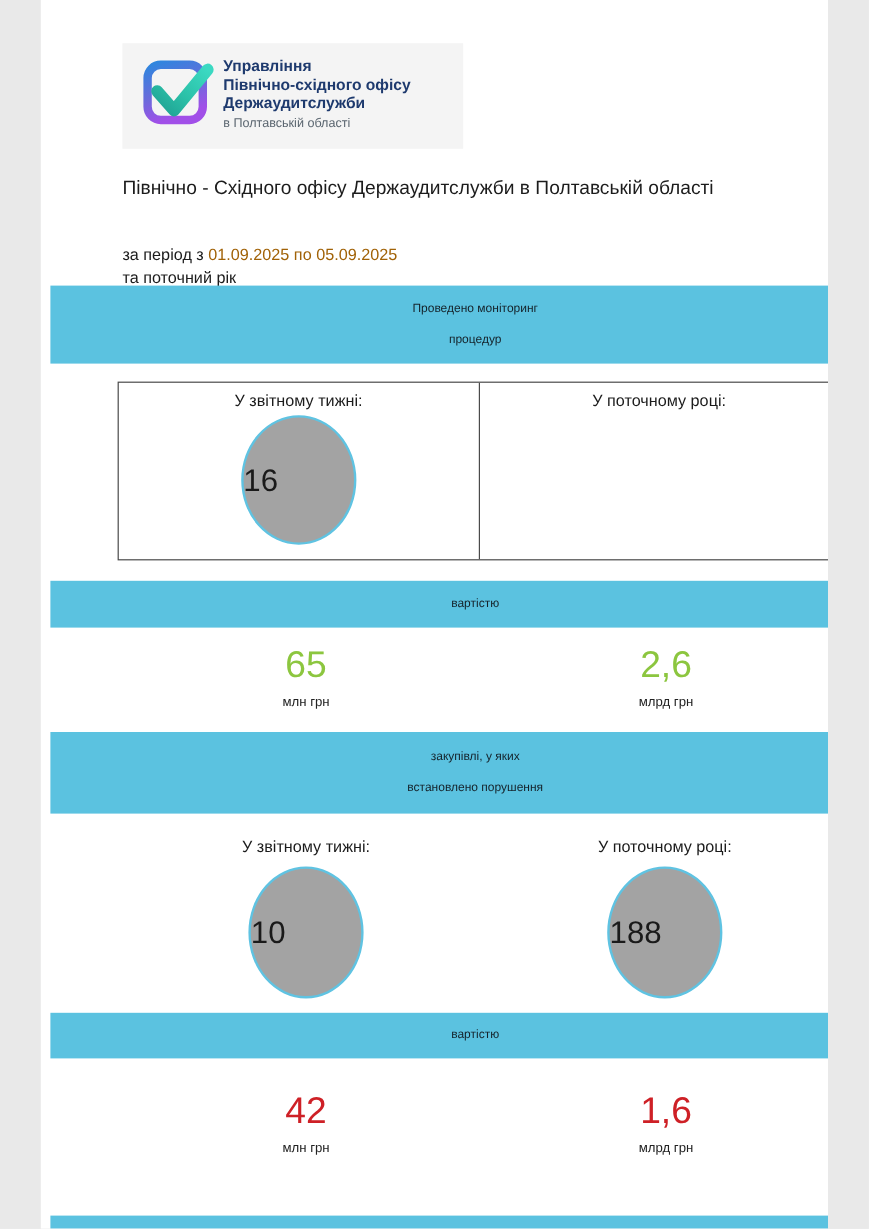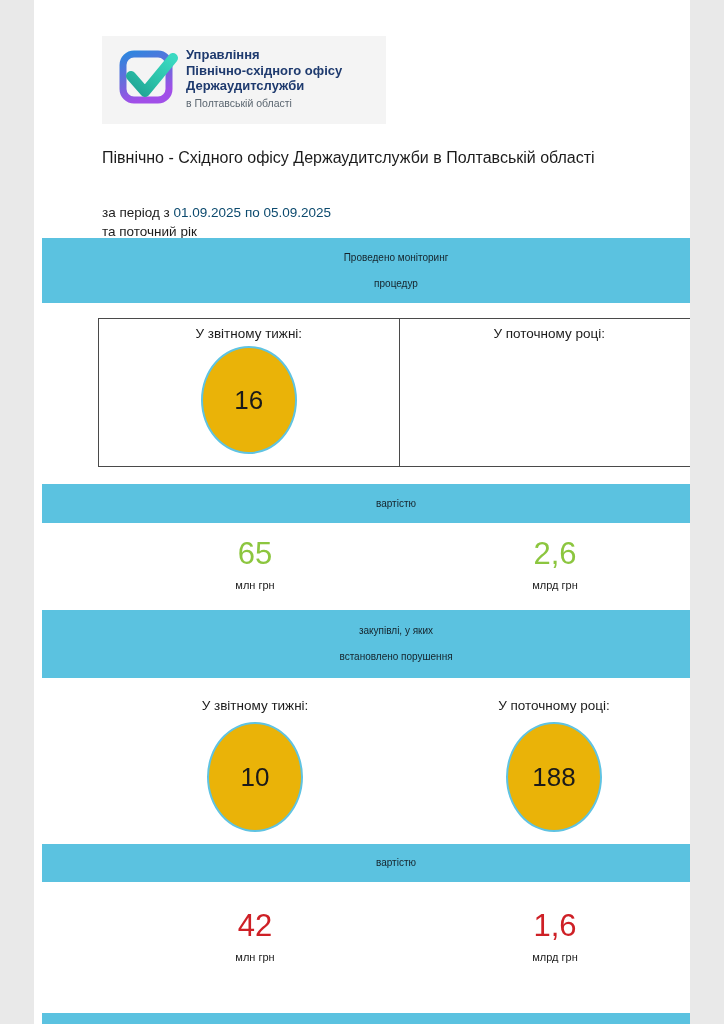--- a/index.html
+++ b/index.html
@@ -9,40 +9,40 @@
   }
   
   .logo-panel{position:absolute;left:68px;top:36px;width:284px;height:88px;background:#f4f4f4;}
   .logo-icon{position:absolute;left:16px;top:9px;}
   .logo-text{position:absolute;left:84px;top:11px;line-height:15.5px;}
   .logo-text .l{font-weight:bold;font-size:13px;color:#1E3A6E;}
   .logo-text .sub{font-size:10.5px;color:#5b6670;margin-top:2px;}
   
   .title{position:absolute;left:68px;top:146px;width:600px;font-size:16px;line-height:23px;color:#1c1c1c;}
   .period{position:absolute;left:68px;top:203px;width:500px;font-size:13.5px;line-height:19px;color:#1c1c1c;}
-  .cyan{color:#0c4a6e;}
+  .cyan{color:#a16207;}
   
   .banner{
     position:absolute;left:8px;width:708px;background:#5BC2E0;color:#15232B;
     display:flex;flex-direction:column;align-items:center;justify-content:center;
     font-size:10px;line-height:26px;text-align:center;
   }
   .banner.b1{top:238px;height:65px;}
   .banner.b2{top:484px;height:39px;}
   .banner.b3{top:610px;height:68px;}
   .banner.b4{top:844px;height:38px;}
   .banner.b5{top:1013px;height:11px;}
   
   .stat-box{position:absolute;left:64px;top:318px;width:600px;height:147px;border:1px solid #4a4a4a;display:flex;}
   .stat-cell{flex:1;text-align:center;padding-top:7px;box-sizing:border-box;}
   .stat-cell + .stat-cell{border-left:1px solid #4a4a4a;}
   .cell-label{font-size:13.5px;color:#1c1c1c;}
   .circle{
     width:92px;height:104px;margin:5px auto 0;border:2.5px solid #5FC3E2;border-radius:50%;
-    display:flex;align-items:center;justify-content:center;font-size:26px;color:#1a1a1a;background:#eab308;
+    display:flex;align-items:center;justify-content:flex-start;font-size:26px;color:#1a1a1a;background:#a3a3a3;
   }
   
   .circ-col{position:absolute;width:240px;text-align:center;top:698px;}
   .circ-col.left{left:101px;}
   .circ-col.right{left:400px;}
   .circ-col .circle{margin-top:9px;width:92px;height:106px;}
   
   .val{position:absolute;width:220px;text-align:center;}
   .val .num{font-size:31px;height:36px;line-height:36px;}
   .val .unit{font-size:11px;color:#222;margin-top:7px;}

